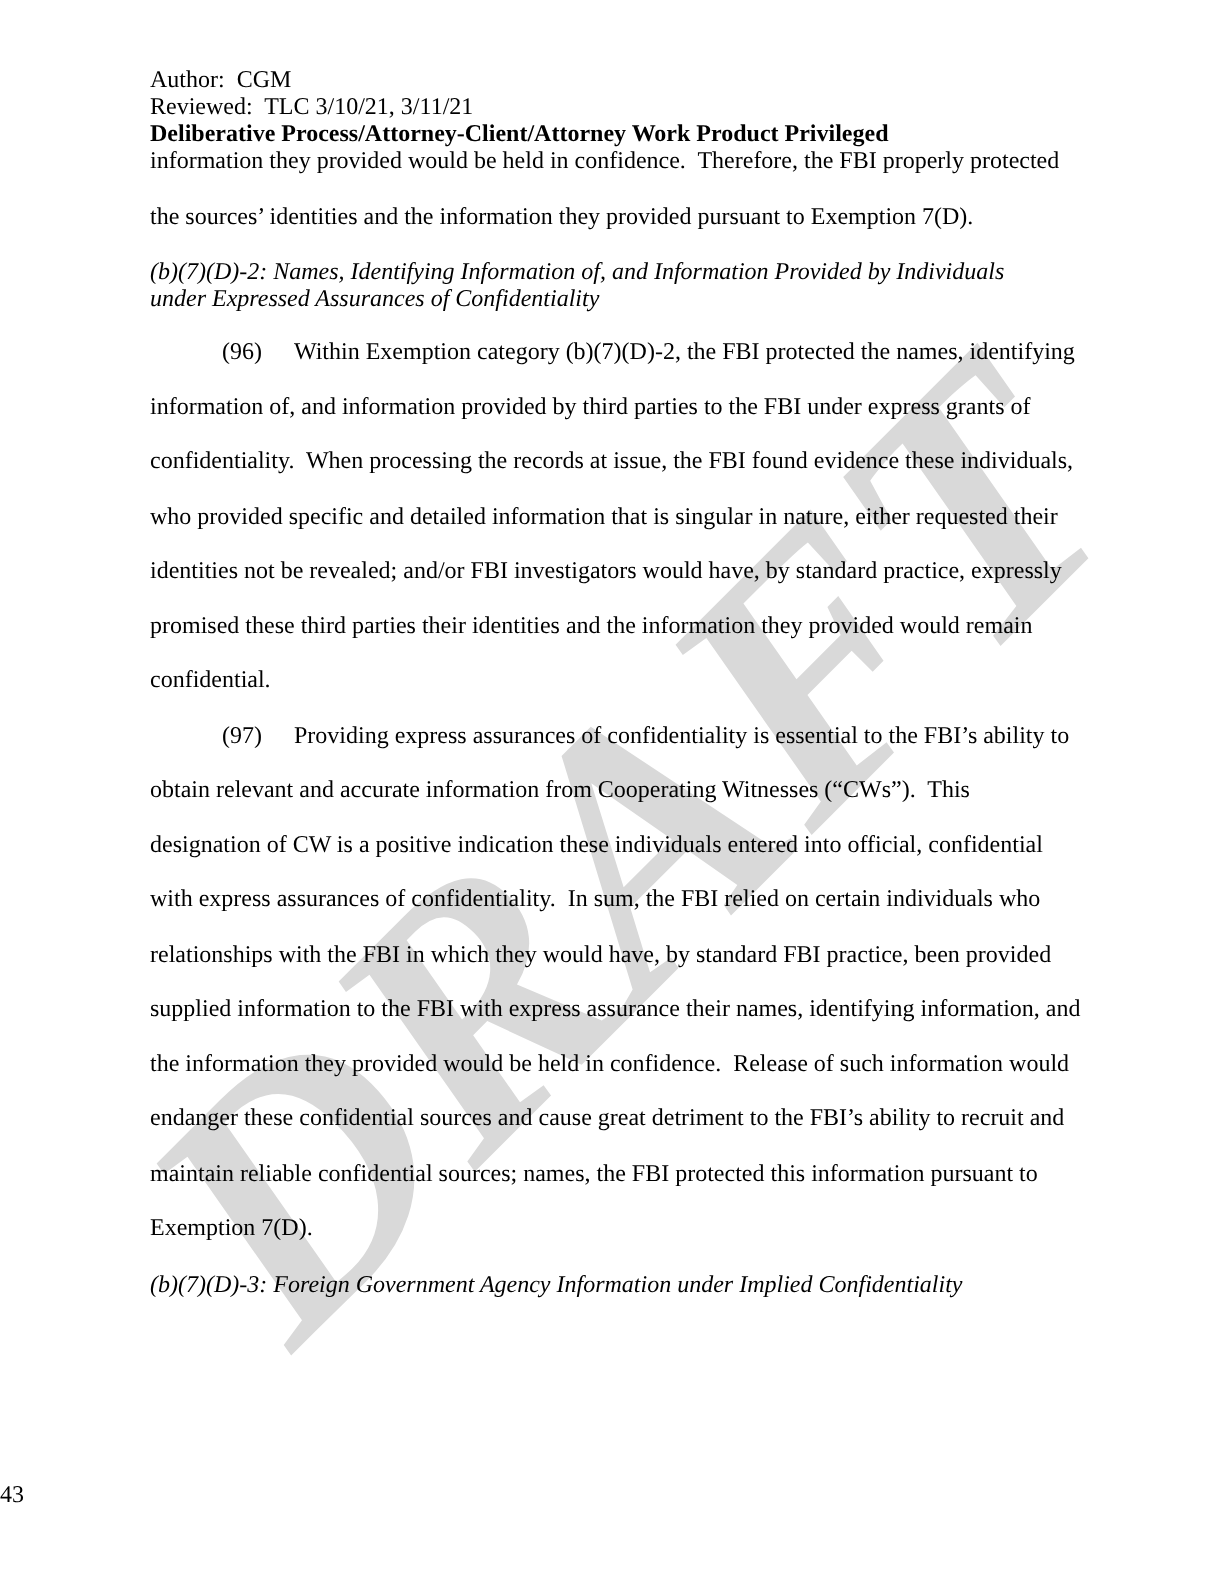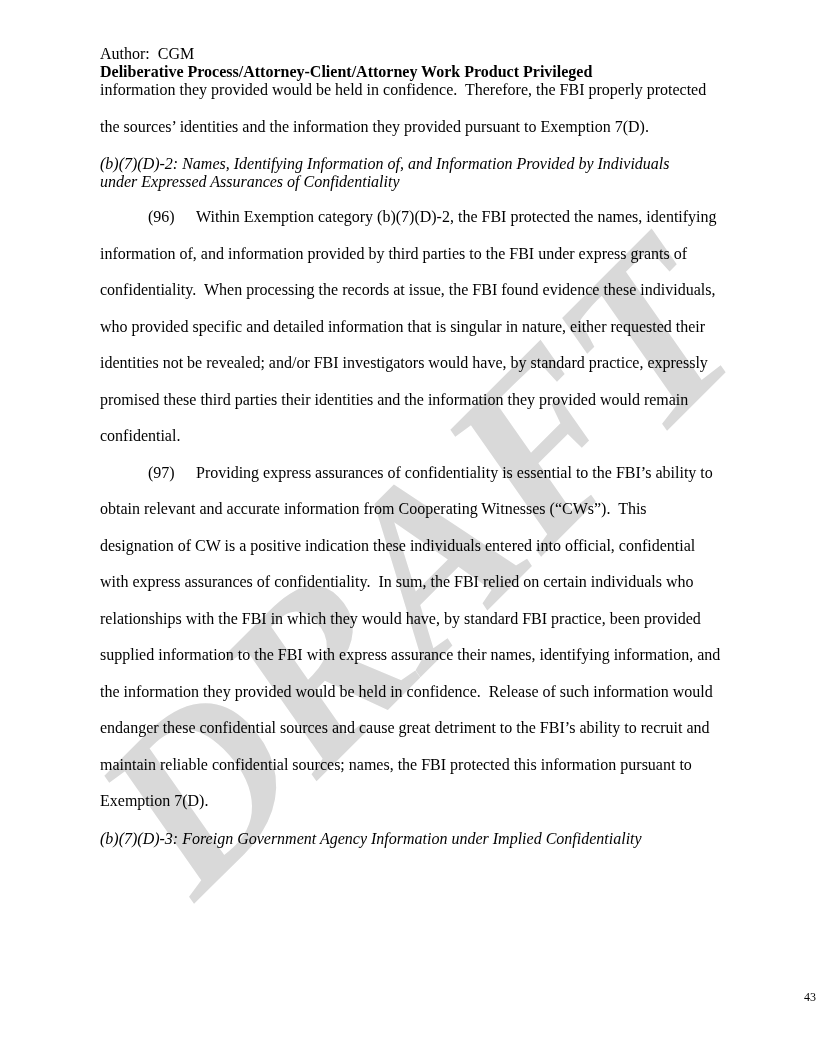--- a/index.html
+++ b/index.html
@@ -61,35 +61,36 @@
   .pnum {
     display: inline-block;
     margin-left: 48px;
     min-width: 48px;
   }
   .pagenum {
     position: absolute;
     left: 0;
     right: 0;
     top: 988px;
-    text-align: right;
-    font-size: 12px;
+    text-align: left;
+    font-size: 16px;
     line-height: 18px;
     z-index: 1;
   }
 </style>
 </head>
 <body>
 
 <div class="page">
 
   <div class="watermark" style="color: rgb(217, 217, 217);">DRAFT</div>
 
   <div class="content">
     <div class="hdr-line">Author:  CGM</div>
+    <div class="hdr-line">Reviewed:  TLC 3/10/21, 3/11/21</div>
     <div class="hdr-title">Deliberative Process/Attorney-Client/Attorney Work Product Privileged</div>
     <div>
         <div class="para first">
           <div class="line">information they provided would be held in confidence.  Therefore, the FBI properly protected</div>
           <div class="line">the sources’ identities and the information they provided pursuant to Exemption 7(D).</div>
         </div>
         <div class="subheading">
           <div class="hline">(b)(7)(D)-2: Names, Identifying Information of, and Information Provided by Individuals</div>
           <div class="hline">under Expressed Assurances of Confidentiality</div>
         </div>

